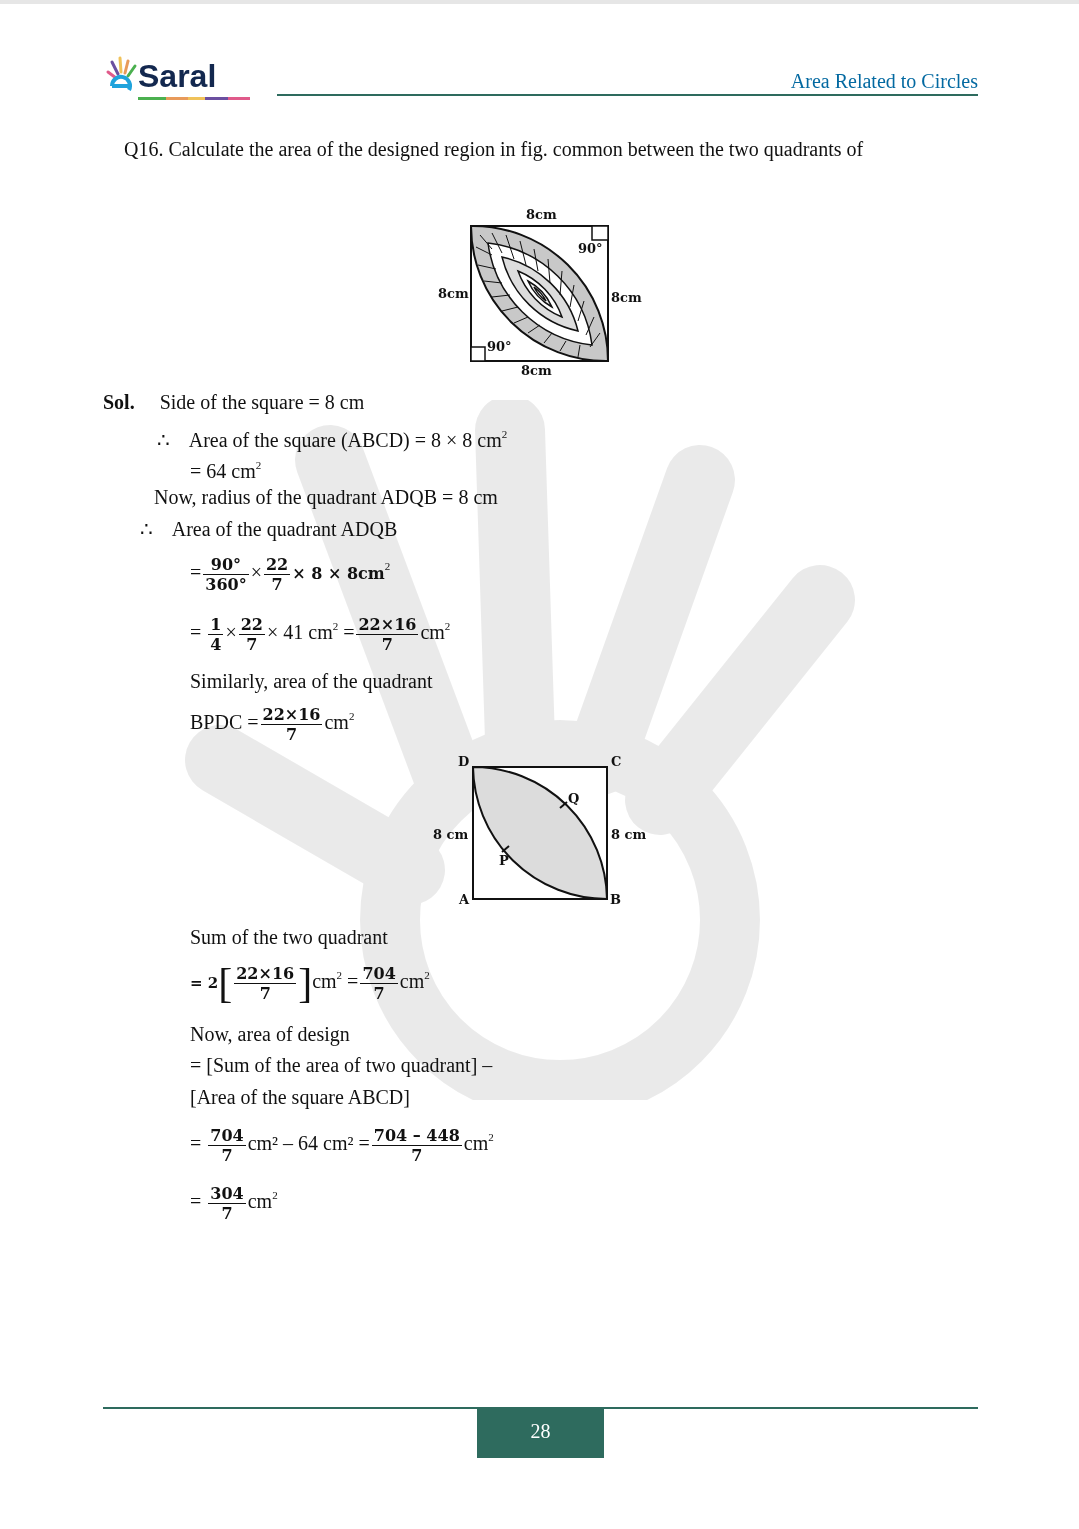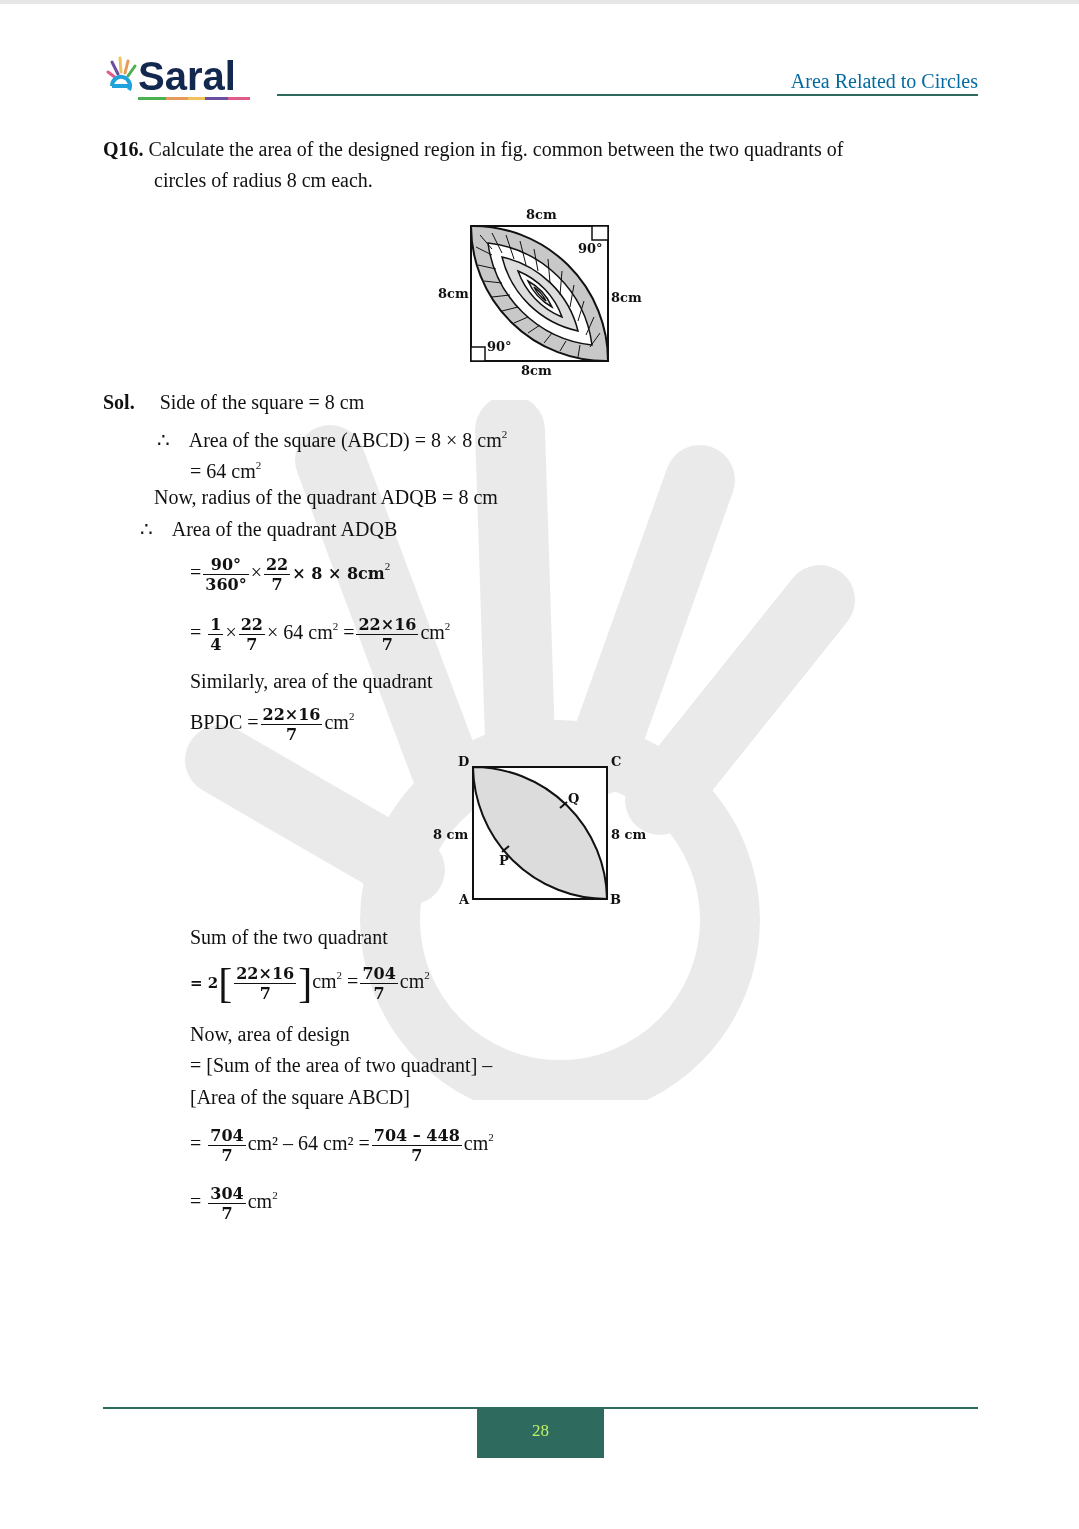--- a/index.html
+++ b/index.html
@@ -1,32 +1,32 @@
 <!DOCTYPE html>
 <html><head>
 <meta charset="utf-8">
 <style>
   html,body{margin:0;padding:0;}
   body{width:1079px;height:1529px;background:#fff;position:relative;overflow:hidden;font-family:"Liberation Serif",serif;color:#111;}
   .topbar{position:absolute;left:0;top:0;width:1079px;height:4px;background:#e6e6e6;}
   .logo{position:absolute;left:104px;top:52px;height:50px;}
-  .logo-text{position:absolute;left:34px;top:0;font-family:"Liberation Sans",sans-serif;font-size:40px;font-weight:bold;color:#13284f;letter-spacing:0px;line-height:48px;}
+  .logo-text{position:absolute;left:34px;top:0;font-family:"Liberation Sans",sans-serif;font-size:32px;font-weight:bold;color:#13284f;letter-spacing:0px;line-height:48px;}
   .logo-under{position:absolute;left:34px;top:45px;width:112px;height:3px;background:linear-gradient(90deg,#4bb04f 0 25%,#e89a5a 25% 45%,#f0c25a 45% 60%,#6b4fa0 60% 80%,#e05a8a 80% 100%);}
   .header-line{position:absolute;left:277px;top:94px;width:701px;height:2px;background:#2e6b5e;}
   .header-title{position:absolute;right:101px;top:70px;font-size:20px;color:#0369a1;}
   .q{position:absolute;left:103px;top:134px;width:840px;font-size:20px;line-height:31px;}
-  .q b{font-weight:bold;}
+  .q b{font-weight:normal;margin-left:21px;}
   .q .indent{padding-left:51px;display:block;}
   .line{position:absolute;font-size:20px;white-space:nowrap;line-height:24px;}
   .frac{display:inline-block;vertical-align:middle;text-align:center;font-family:"DejaVu Serif",serif;font-weight:bold;font-size:16px;line-height:19px;margin:0 2px;}
   .frac .n{display:block;border-bottom:1.5px solid #111;padding:0 2px;}
   .frac .d{display:block;padding:0 2px;}
   sup{font-size:11px;vertical-align:9px;}
   .footer-line{position:absolute;left:103px;top:1407px;width:875px;height:2px;background:#2e6b5e;}
-  .page-box{position:absolute;left:477px;top:1408px;width:127px;height:50px;background:#2e6b5e;color:#bef264;font-size:17px;text-align:center;line-height:46px;}
+  .page-box{position:absolute;left:477px;top:1408px;width:127px;height:50px;background:#2e6b5e;color:#ffffff;font-size:20px;text-align:center;line-height:46px;}
   .watermark{position:absolute;left:180px;top:400px;width:700px;height:700px;opacity:0.08;}
   .diagram{position:absolute;}
   .lbl{position:absolute;font-family:"DejaVu Serif",serif;font-weight:bold;font-size:13px;}
 </style>
 </head>
 <body>
 
 <div class="topbar"></div>
 
 <div class="logo">
@@ -49,21 +49,20 @@
   <path d="M150 60 L270 380" stroke="#000" stroke-width="70" stroke-linecap="round"></path>
   <path d="M330 30 L340 340" stroke="#000" stroke-width="70" stroke-linecap="round"></path>
   <path d="M520 80 L420 360" stroke="#000" stroke-width="70" stroke-linecap="round"></path>
   <path d="M640 200 L480 400" stroke="#000" stroke-width="70" stroke-linecap="round"></path>
   <circle cx="380" cy="520" r="170" stroke="#000" stroke-width="60" fill="none"></circle>
 </svg>
 
 <div class="q">
   <b>Q16.</b>
   <span>Calculate the area of the designed region in fig. common between the two quadrants of</span>
-  <span class="indent">circles of radius 8 cm each.</span>
 </div>
 
 <div class="diagram" style="left:430px;top:205px;width:230px;height:175px;">
   <svg width="230" height="175" style="position:absolute;left:0;top:0;">
     <defs>
       <clipPath id="lens">
           <path d="M41 21 Q95 30 178 156 Q100 140 41 21 Z"></path>
         </clipPath>
     </defs>
     <rect x="41" y="21" width="137" height="135" fill="#fff" stroke="#111" stroke-width="2"></rect>
@@ -103,21 +102,21 @@
 <div class="line" style="left:140px;top:517px;">
   <span>∴</span>
   <span style="margin-left:14px;">Area of the quadrant ADQB</span>
 </div>
 
 <div class="line" style="left:190px;top:554px;">
   =<span class="frac"><span class="n">90°</span><span class="d">360°</span></span>×<span class="frac"><span class="n">22</span><span class="d">7</span></span><b style="font-family:'DejaVu Serif',serif;font-size:16px;">× 8 × 8cm</b><sup>2</sup>
 </div>
 
 <div class="line" style="left:190px;top:614px;">
-  = <span class="frac"><span class="n">1</span><span class="d">4</span></span>×<span class="frac"><span class="n">22</span><span class="d">7</span></span><span>× 64 cm</span><sup>2</sup> =<span class="frac"><span class="n">22×16</span><span class="d">7</span></span><span>cm</span><sup>2</sup>
+  = <span class="frac"><span class="n">1</span><span class="d">4</span></span>×<span class="frac"><span class="n">22</span><span class="d">7</span></span><span>× 41 cm</span><sup>2</sup> =<span class="frac"><span class="n">22×16</span><span class="d">7</span></span><span>cm</span><sup>2</sup>
 </div>
 
 <div class="line" style="left:190px;top:669px;">Similarly, area of the quadrant</div>
 
 <div class="line" style="left:190px;top:704px;">
   <span>BPDC =</span><span class="frac"><span class="n">22×16</span><span class="d">7</span></span><span>cm</span><sup>2</sup>
 </div>
 
 <div class="diagram" style="left:425px;top:750px;width:240px;height:165px;">
   <svg width="240" height="165" style="position:absolute;left:0;top:0;">

